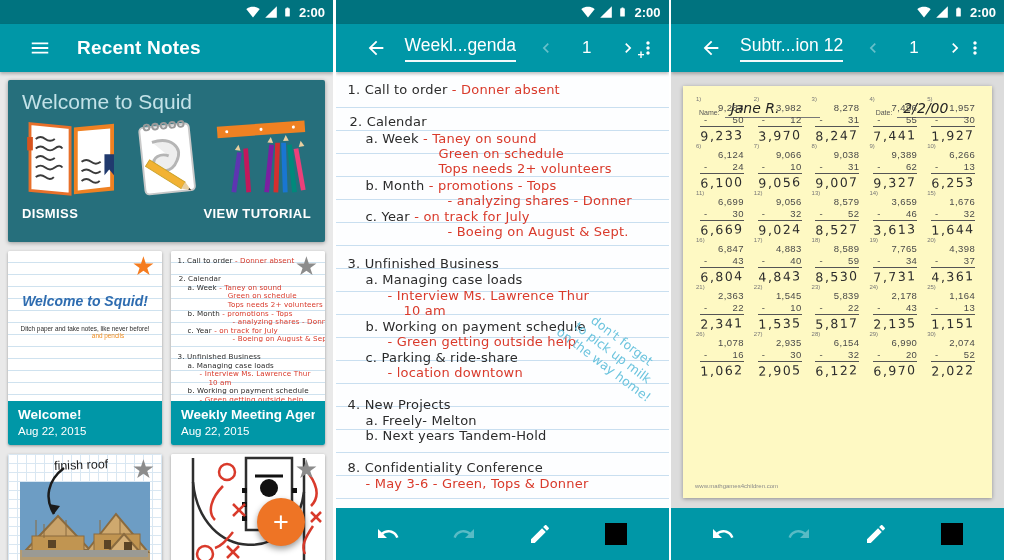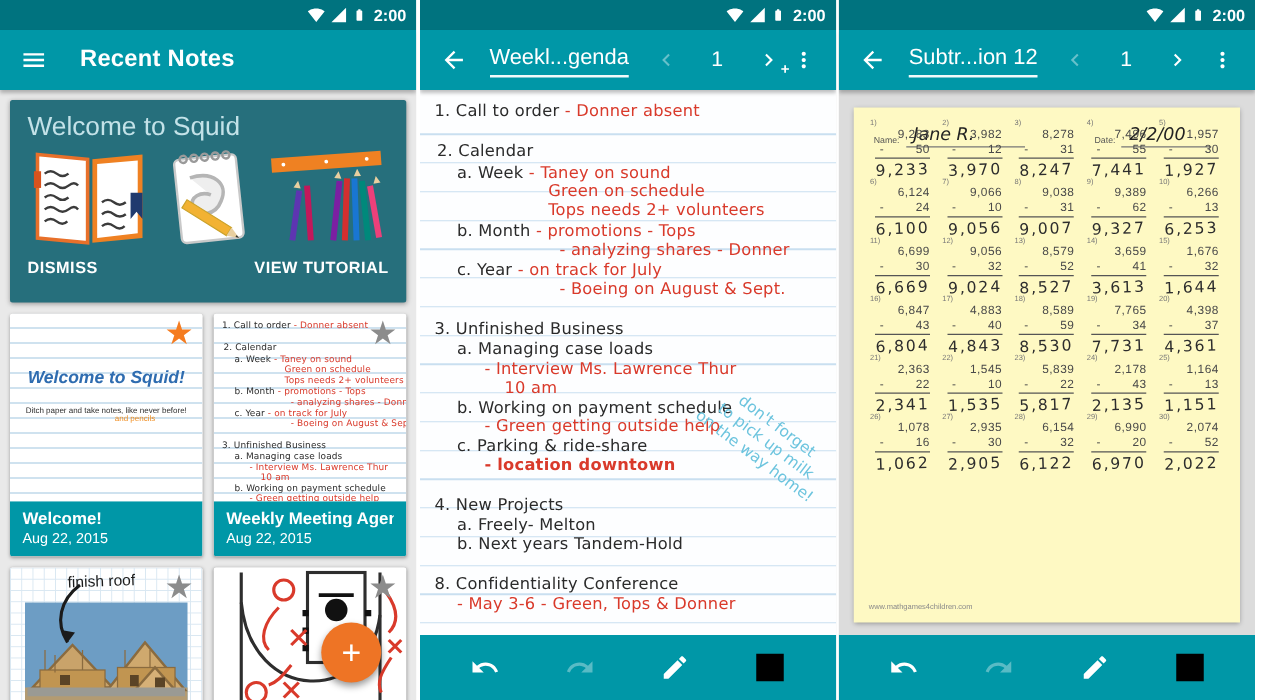--- a/index.html
+++ b/index.html
@@ -6,21 +6,21 @@
   html,body { width:1024px; height:560px; background:#ffffff; font-family:"Liberation Sans",sans-serif; }
   .stage { width:1004px; height:560px; display:flex; justify-content:space-between; overflow:hidden; background:#fff; }
   .phone { position:relative; width:333px; height:560px; overflow:hidden; background:#e9e9e9; }
 
   
   .status { height:24px; background:#00737f; color:#fff; display:flex; align-items:center; justify-content:flex-end; gap:4px; padding:0 8px; }
   .status svg { fill:#fff; display:block; }
   .st-time { font-size:13px; font-weight:bold; margin-left:2px; }
 
   
-  .appbar { height:48px; background:#0097a7; color:#fff; display:flex; align-items:center; padding:0 16px; box-shadow:0 2px 3px rgba(0,0,0,.25); position:relative; z-index:5; }
+  .appbar { height:48px; background:#0097a7; color:#fff; display:flex; align-items:center; padding:0 29px; box-shadow:0 2px 3px rgba(0,0,0,.25); position:relative; z-index:5; }
   .appbar svg { fill:#fff; display:block; }
   .main-title { font-size:19px; font-weight:bold; margin-left:26px; letter-spacing:.2px; }
   .icon-btn { background:none; border:none; padding:0; cursor:pointer; display:flex; align-items:center; }
   .doc-title { font-size:17.5px; margin-left:18px; padding-bottom:4px; border-bottom:2px solid rgba(255,255,255,.95); max-width:150px; white-space:nowrap; }
   .chev { display:flex; }
   .chev.prev { margin-left:20px; }
   .chev.prev svg { fill:rgba(255,255,255,.4); }
   .pagenum { margin-left:26px; font-size:17px; }
   .chev.next { margin-left:26px; position:relative; }
   .plus-badge { position:absolute; right:-7px; bottom:-4px; font-size:12px; font-weight:bold; color:#fff; }
@@ -366,21 +366,21 @@
           <div class="hw-line" style="left: 112px; top: 121px;"><span class="ink-r">- analyzing shares - Donner</span></div>
           <div class="hw-line" style="left: 30px; top: 137px;"><span class="ink-k">c. Year </span><span class="ink-r">- on track for July</span></div>
           <div class="hw-line" style="left: 112px; top: 152px;"><span class="ink-r">- Boeing on August &amp; Sept.</span></div>
           <div class="hw-line" style="left: 12px; top: 184px;"><span class="ink-k">3. Unfinished Business</span></div>
           <div class="hw-line" style="left: 30px; top: 200px;"><span class="ink-k">a. Managing case loads</span></div>
           <div class="hw-line" style="left: 52px; top: 216px;"><span class="ink-r">- Interview Ms. Lawrence Thur</span></div>
           <div class="hw-line" style="left: 68px; top: 231px;"><span class="ink-r">10 am</span></div>
           <div class="hw-line" style="left: 30px; top: 247px;"><span class="ink-k">b. Working on payment schedule</span></div>
           <div class="hw-line" style="left: 52px; top: 262px;"><span class="ink-r">- Green getting outside help</span></div>
           <div class="hw-line" style="left: 30px; top: 278px;"><span class="ink-k">c. Parking &amp; ride-share</span></div>
-          <div class="hw-line" style="left: 52px; top: 293px; font-weight: bold;"><span class="ink-r">- location downtown</span></div>
+          <div class="hw-line" style="left: 52px; top: 293px;"><span class="ink-r">- location downtown</span></div>
           <div class="hw-line" style="left: 12px; top: 325px;"><span class="ink-k">4. New Projects</span></div>
           <div class="hw-line" style="left: 30px; top: 341px;"><span class="ink-k">a. Freely- Melton</span></div>
           <div class="hw-line" style="left: 30px; top: 356px;"><span class="ink-k">b. Next years Tandem-Hold</span></div>
           <div class="hw-line" style="left: 12px; top: 388px;"><span class="ink-k">8. Confidentiality Conference</span></div>
           <div class="hw-line" style="left: 30px; top: 404px;"><span class="ink-r">- May 3-6 - Green, Tops &amp; Donner</span></div>
         </div>
       <div class="diag">
         <div>don't forget</div>
         <div>to pick up milk</div>
         <div>on the way home!</div>
@@ -604,21 +604,21 @@
                 </div>
                 <div class="pans">8,527</div>
               </div>
             </div>
             <div class="prob">
               <span class="pn">14)</span>
               <div class="prob-col">
                 <div class="pa">3,659</div>
                 <div class="pb">
                   <span>-</span>
-                  <span>41</span>
+                  <span>46</span>
                 </div>
                 <div class="pans">3,613</div>
               </div>
             </div>
             <div class="prob">
               <span class="pn">15)</span>
               <div class="prob-col">
                 <div class="pa">1,676</div>
                 <div class="pb">
                   <span>-</span>

